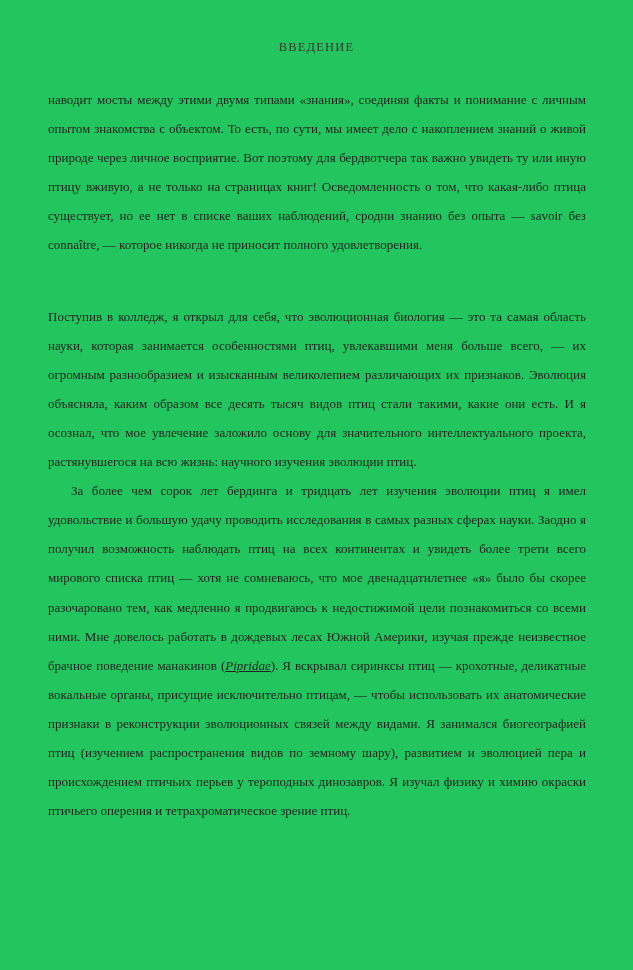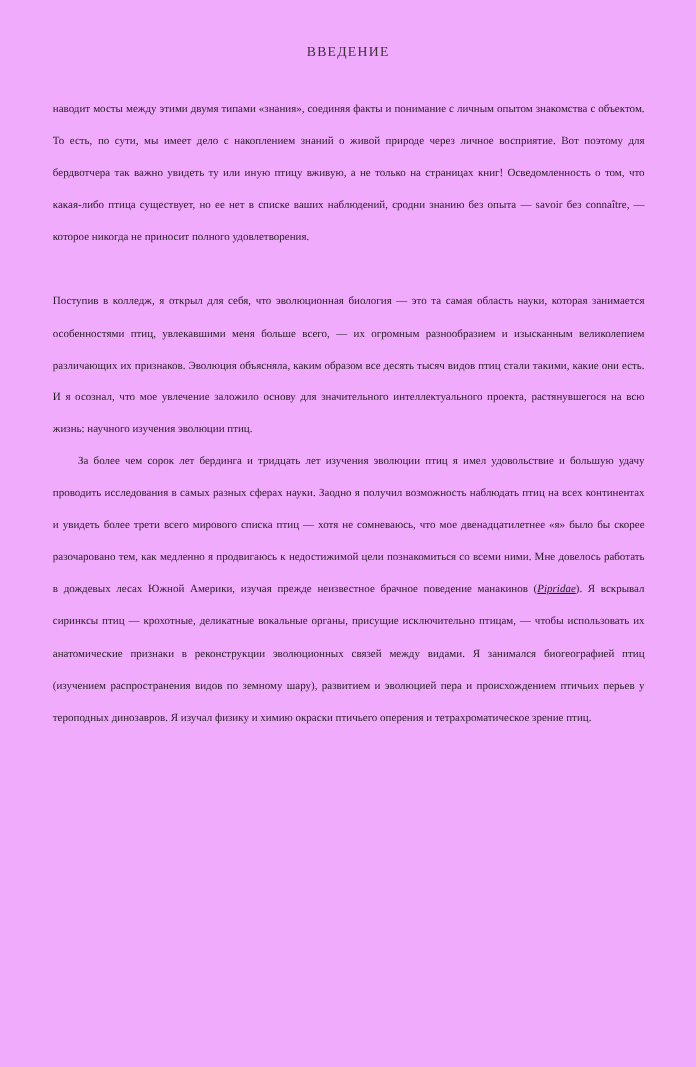--- a/index.html
+++ b/index.html
@@ -12,21 +12,21 @@
     background: #ffffff;
     font-family: "Liberation Serif", "DejaVu Serif", serif;
     color: #231f20;
     overflow: hidden;
   }
 
   .page {
     position: relative;
     width: 633px;
     height: 970px;
-    background: #f0abfc;
+    background: #22c55e;
     box-sizing: border-box;
   }
 
   .running-head {
     position: absolute;
     top: 40px;
     left: 0;
     width: 633px;
     text-align: center;
     font-size: 12.5px;
@@ -38,32 +38,32 @@
 
   .text-block {
     position: absolute;
     top: 85px;
     left: 48px;
     width: 538px;
   }
 
   p.para {
     margin: 0;
-    font-size: 10px;
+    font-size: 13px;
     line-height: 29.1px;
     text-align: justify;
     text-justify: inter-word;
     hyphens: manual;
     -webkit-hyphens: manual;
     color: #231f20;
     font-family: "Liberation Serif", "DejaVu Serif", serif;
   }
 
   p.para.gap {
-    margin-top: 29px;
+    margin-top: 42px;
     font-family: Liberation Serif, serif;
   }
 
   p.para.indent {
     text-indent: 23px;
   }
 
   em.sci {
     font-style: italic;
     text-decoration: underline;

